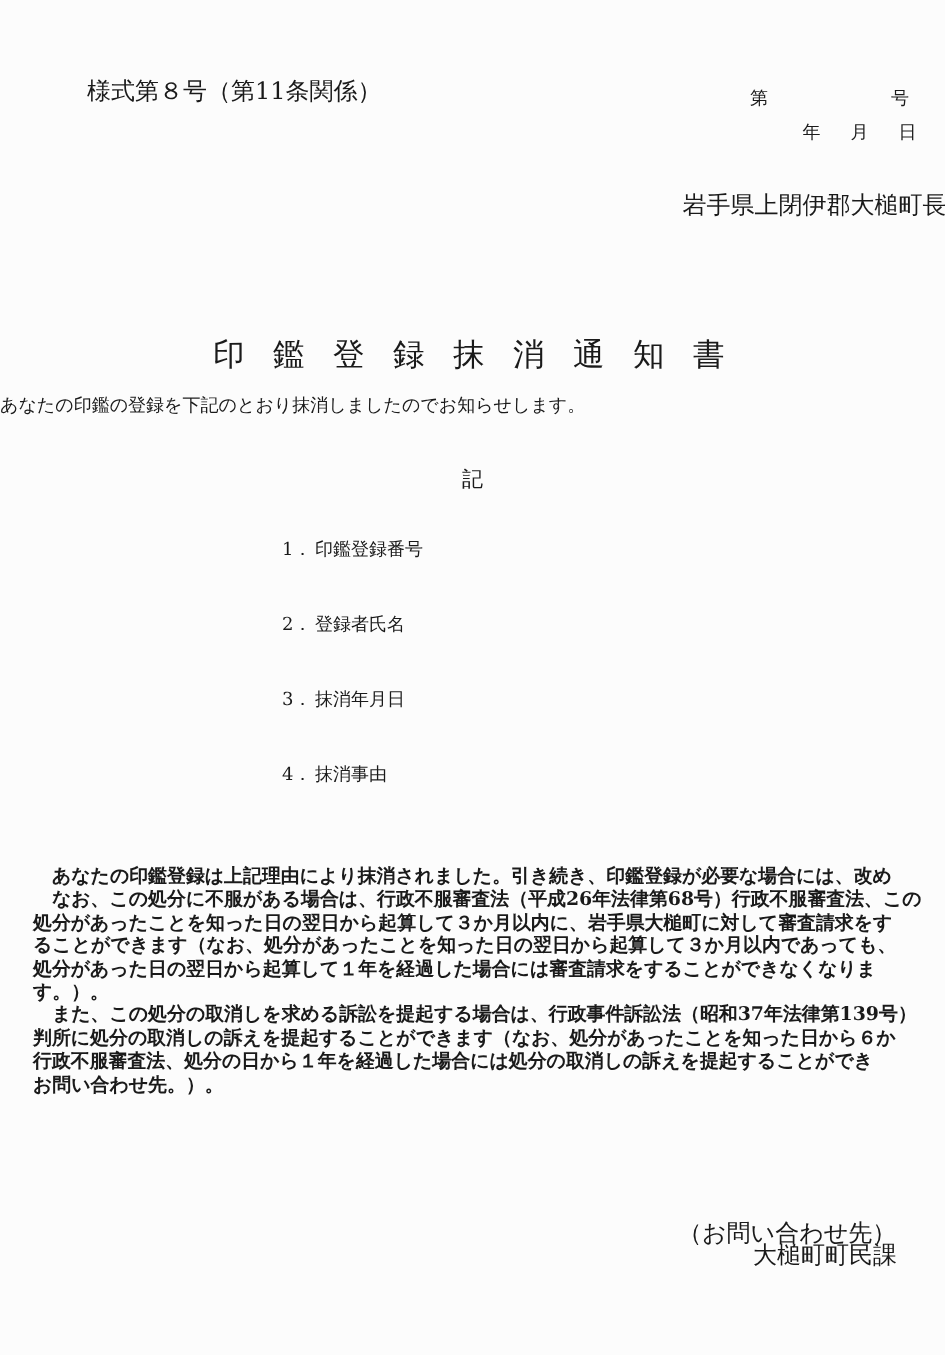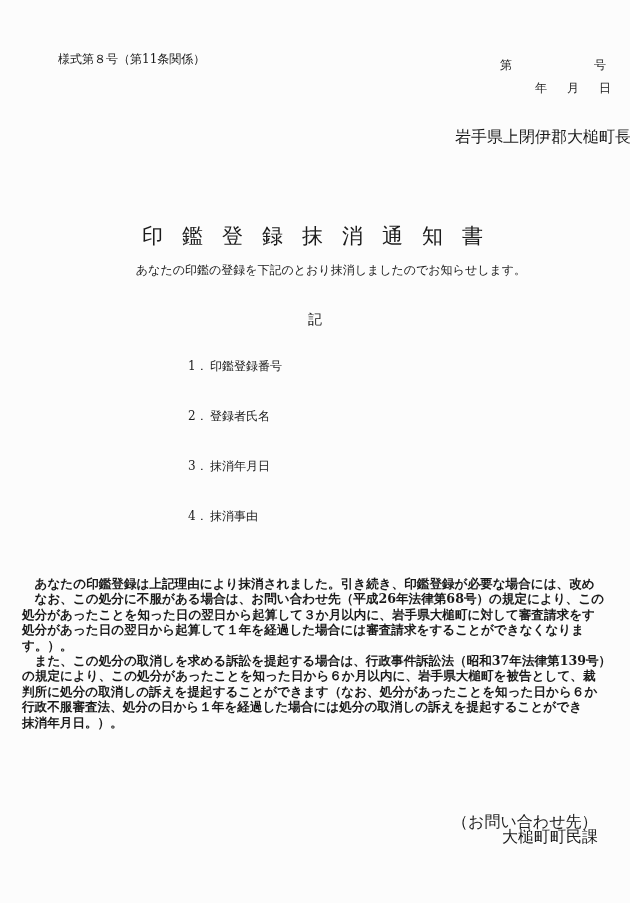--- a/index.html
+++ b/index.html
@@ -11,21 +11,21 @@
       width: 630px;
       height: 903px;
       position: relative;
       overflow: hidden;
       color: #1a1a1a;
       font-family: "DejaVu Serif", "Liberation Serif", serif;
     }
     .abs { position: absolute; white-space: nowrap; }
     .form-no {
       left: 58px; top: 51px;
-      font-size: 12px;
+      font-size: 16px;
     }
     .doc-number {
       left: 500px; top: 57px;
       width: 106px;
       font-size: 12px;
       display: flex;
       justify-content: space-between;
     }
     .doc-date {
       left: 535px; top: 80px;
@@ -40,21 +40,21 @@
     .title {
       left: 0; width: 630px; top: 222px;
       text-align: center;
       font-size: 21px;
       letter-spacing: 19px;
       padding-left: 14px;
       box-sizing: border-box;
     }
     .intro {
       left: 0; width: 526px; top: 262px;
-      text-align: right;
+      text-align: left;
       font-size: 12px;
       font-family: Liberation Mono, monospace;
     }
     .ki {
       left: 0; width: 630px; top: 311px;
       text-align: center;
       font-size: 14px;
     }
     .item {
       left: 188px;
@@ -119,27 +119,27 @@
   <span class="num">3．</span>
   <span>抹消年月日</span>
 </div>
 <div class="abs item item4">
   <span class="num">4．</span>
   <span>抹消事由</span>
 </div>
 
 <div class="abs body-text">
   <span class="line">　あなたの印鑑登録は上記理由により抹消されました。引き続き、印鑑登録が必要な場合には、改め</span>
-  <span class="line">　なお、この処分に不服がある場合は、お問い合わせ先（平成26年法律第68号）の規定により、この</span>
+  <span class="line">　なお、この処分に不服がある場合は、行政不服審査法（平成26年法律第68号）行政不服審査法、この</span>
   <span class="line">処分があったことを知った日の翌日から起算して３か月以内に、岩手県大槌町に対して審査請求をす</span>
+  <span class="line">ることができます（なお、処分があったことを知った日の翌日から起算して３か月以内であっても、</span>
   <span class="line">処分があった日の翌日から起算して１年を経過した場合には審査請求をすることができなくなりま</span>
   <span class="line">す。）。</span>
   <span class="line">　また、この処分の取消しを求める訴訟を提起する場合は、行政事件訴訟法（昭和37年法律第139号）</span>
-  <span class="line">の規定により、この処分があったことを知った日から６か月以内に、岩手県大槌町を被告として、裁</span>
   <span class="line">判所に処分の取消しの訴えを提起することができます（なお、処分があったことを知った日から６か</span>
   <span class="line">行政不服審査法、処分の日から１年を経過した場合には処分の取消しの訴えを提起することができ</span>
-  <span class="line">抹消年月日。）。</span>
+  <span class="line">お問い合わせ先。）。</span>
 </div>
 
 <div class="abs contact">
   <span>（お問い合わせ先）</span>
   <span class="dept">大槌町町民課</span>
 </div>
 
 </body></html>

